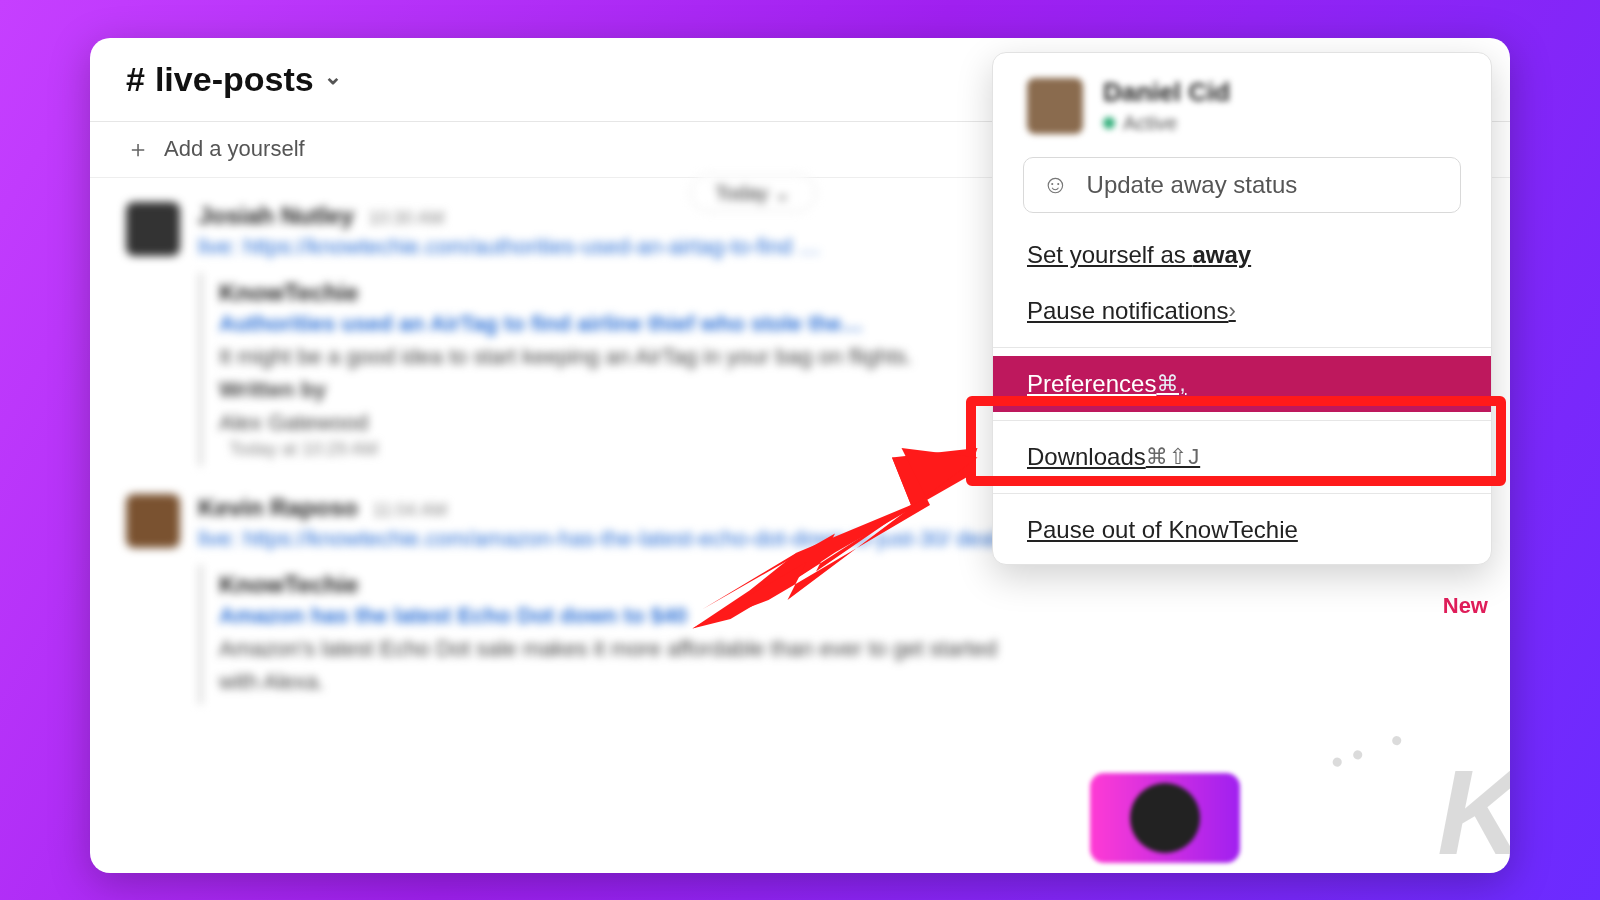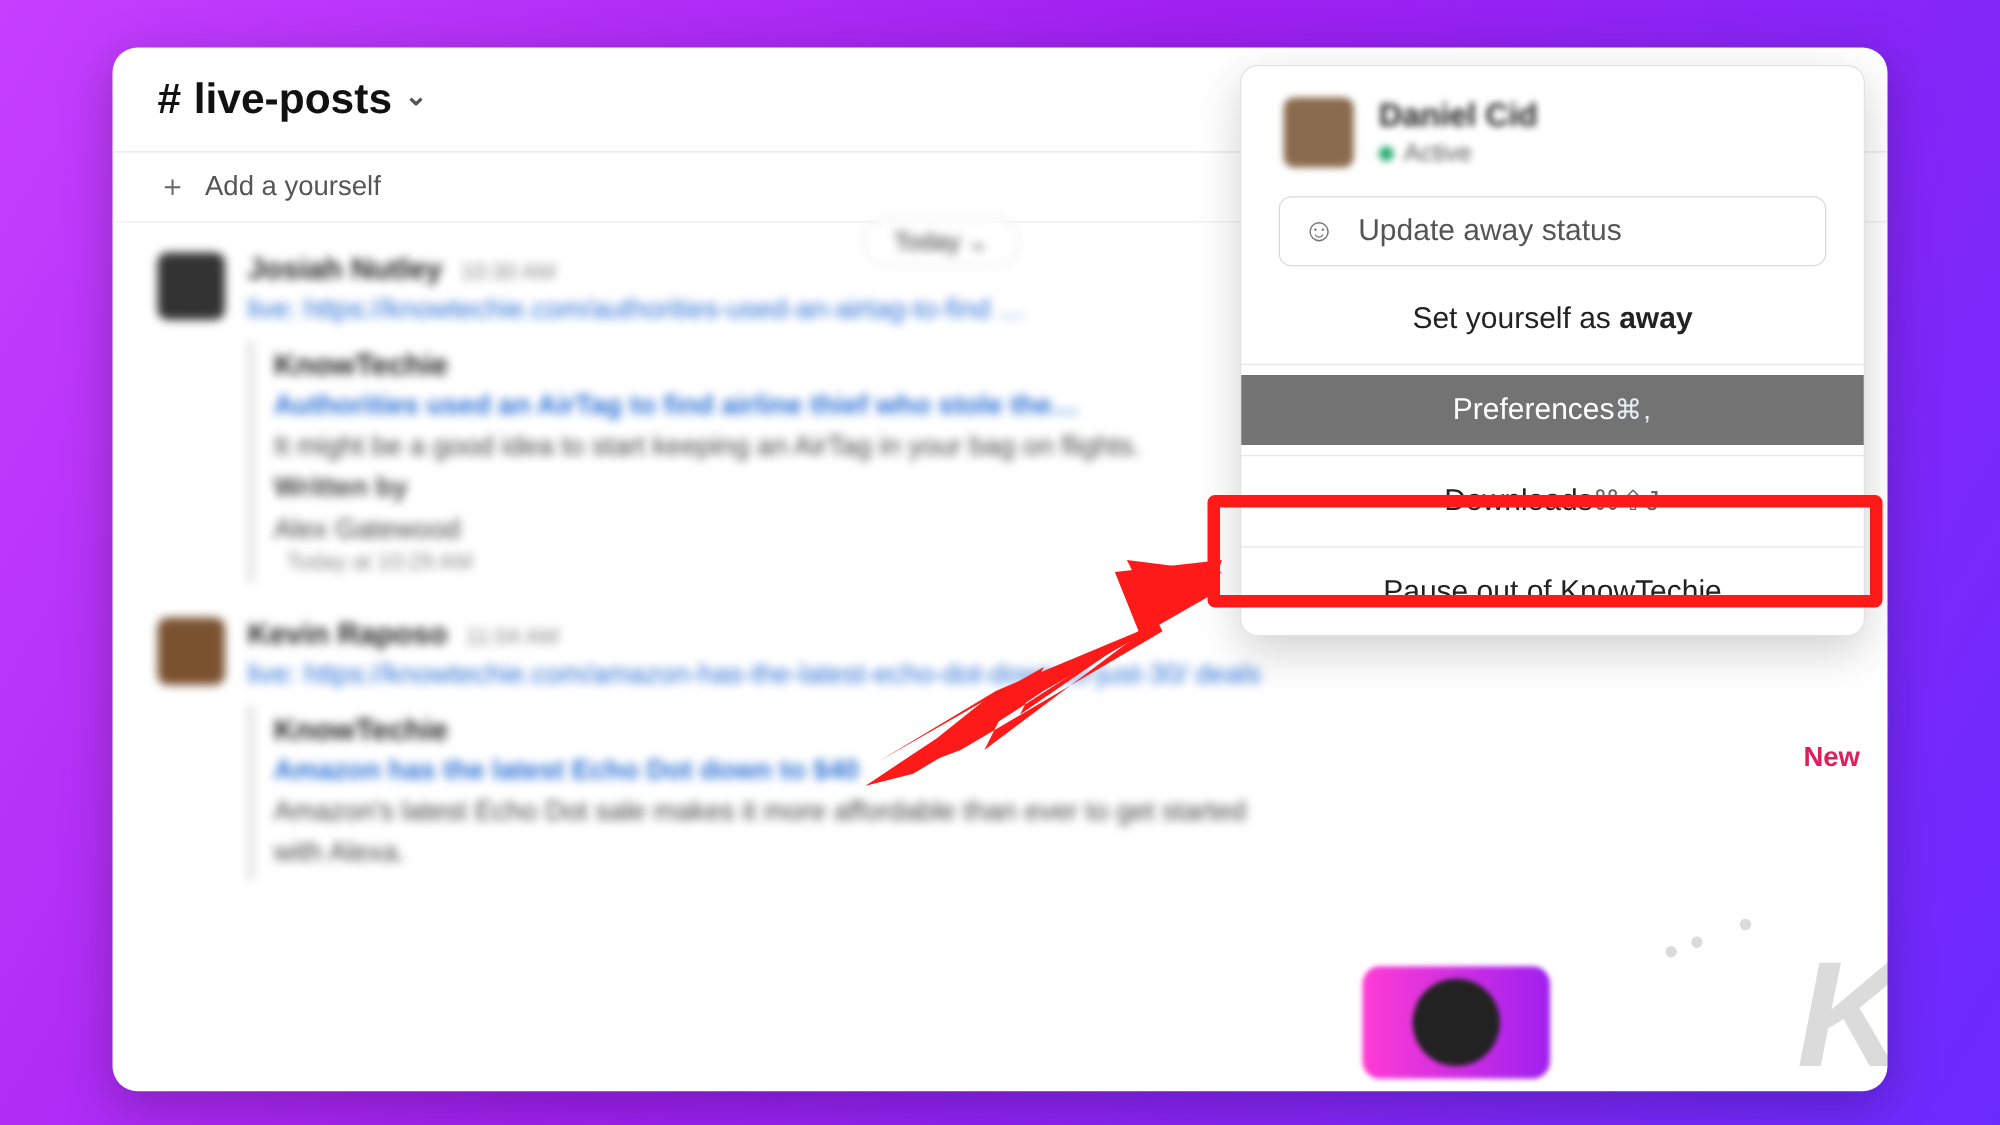--- a/index.html
+++ b/index.html
@@ -41,26 +41,26 @@
   .menu-user { display:flex; align-items:center; gap:20px; padding: 24px 34px 14px 34px; filter: blur(3px);}
   .uavatar { width:56px; height:56px; border-radius:8px; background:#8a6b4e;}
   .uname { font-weight:800; font-size:26px; color:#222;}
   .ustatus { display:flex; align-items:center; gap:8px; color:#555; font-size:20px; margin-top:4px;}
   .dot { width:12px; height:12px; border-radius:50%; background:#2bac76; display:inline-block;}
   .status-input {
     margin: 8px 30px 14px 30px; height: 56px; border:1px solid #d9d9d9; border-radius:10px;
     display:flex; align-items:center; gap:18px; padding: 0 18px; font-size:24px; color:#555;
   }
   .smile { font-size:26px; color:#777;}
-  .mi { display:flex; align-items:center; justify-content:center; padding: 14px 34px; font-size:24px; color:#222; cursor:pointer;}
+  .mi { display:flex; align-items:center; justify-content:flex-start; padding: 14px 34px; font-size:24px; color:#222; cursor:pointer;text-decoration:underline;}
   .mi .sc { color:#666; font-size:22px; letter-spacing:1px;}
   .mi.away .away-word { font-weight:800;}
   .submenu-caret { color:#666; font-size:22px;}
   .divider { height:1px; background:#e6e6e6; margin: 8px 0;}
-  .mi.selected { background:#737373; color:#fff;}
+  .mi.selected { background:#be185d; color:#fff;}
   .mi.selected .sc { color:#e7eef6;}
 
   
   .redbox {
     position:absolute; right: 4px; top: 358px; width: 540px; height: 90px;
     border: 10px solid #ff1a1a; border-radius: 6px; z-index: 60; pointer-events:none;
   }
   .arrow {
     position:absolute; left: 600px; top: 410px; z-index: 70; pointer-events:none;
   }
@@ -156,20 +156,24 @@
     <div class="status-input">
       <span class="smile">☺</span>
       <span>Update away status</span>
     </div>
 
     <div class="mi away">
       <span>
         <span>Set yourself as </span><span class="away-word">away</span>
       </span>
     </div>
+    <div class="mi">
+      <span>Pause notifications</span>
+      <span class="submenu-caret">›</span>
+    </div>
     <div class="divider"></div>
     <div class="mi selected">
       <span>Preferences</span>
       <span class="sc">⌘,</span>
     </div>
     <div class="divider"></div>
     <div class="mi">
       <span>Downloads</span>
       <span class="sc">⌘⇧J</span>
     </div>

